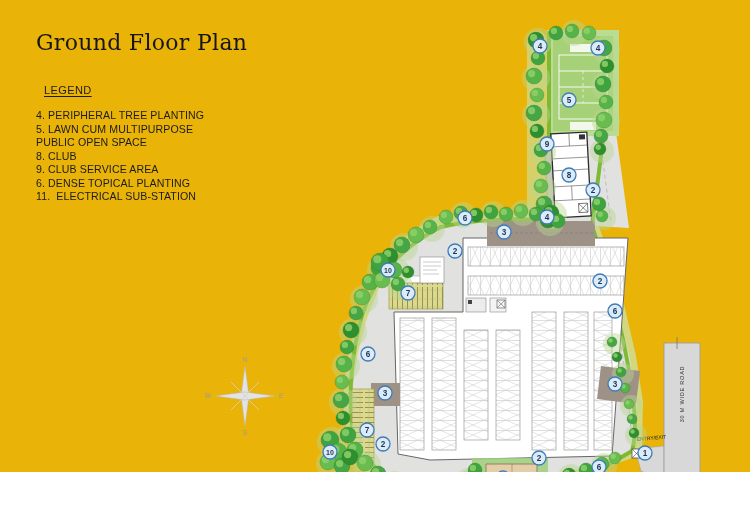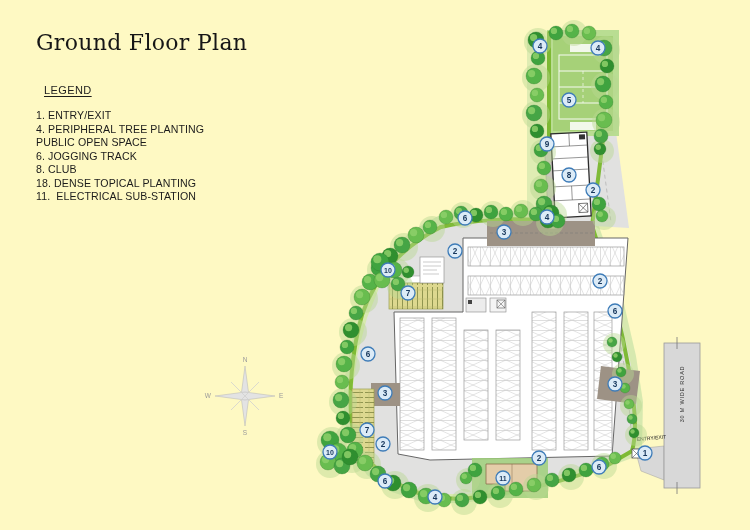--- a/index.html
+++ b/index.html
@@ -1,42 +1,42 @@
 <!DOCTYPE html>
 <html><head>
 <meta charset="utf-8">
 <style>
   html,body{margin:0;padding:0;background:#ffffff;}
-  .stage{position:relative;width:750px;height:530px;background:#fef9c3;overflow:hidden;
+  .stage{position:relative;width:750px;height:472px;background:#eab308;overflow:hidden;
          font-family:"Liberation Sans",sans-serif;}
   .panel{position:absolute;left:36px;top:30px;width:270px;}
   .page-title{margin:0;font-family:"DejaVu Serif",serif;font-weight:500;font-size:22px;
               letter-spacing:.3px;color:#161616;}
   .legend-heading{margin-top:29px;margin-bottom:13px;font-size:11px;letter-spacing:.4px;
                   color:#1c1c1c;text-decoration:underline;text-underline-offset:2px;padding-left:8px;}
   .legend-lines{font-size:10.6px;line-height:13.5px;color:#1b1b1b;letter-spacing:.1px;}
   .legend-line{white-space:pre;}
   svg.plan{position:absolute;left:0;top:0;}
   text{font-family:"Liberation Sans",sans-serif;}
 </style>
 </head>
 <body>
 
 <div class="stage">
 
   <div class="panel">
     <h1 class="page-title">Ground Floor Plan</h1>
     <div class="legend-heading">LEGEND</div>
     <div class="legend-lines" id="legend-lines">
-        <div class="legend-line">1. ENTRY/EXIT</div>
         <div class="legend-line">4. PERIPHERAL TREE PLANTING</div>
+        <div class="legend-line">5. LAWN CUM MULTIPURPOSE</div>
         <div class="legend-line">PUBLIC OPEN SPACE</div>
-        <div class="legend-line">6. JOGGING TRACK</div>
         <div class="legend-line">8. CLUB</div>
-        <div class="legend-line">18. DENSE TOPICAL PLANTING</div>
+        <div class="legend-line">9. CLUB SERVICE AREA</div>
+        <div class="legend-line">6. DENSE TOPICAL PLANTING</div>
         <div class="legend-line">11.  ELECTRICAL SUB-STATION</div>
       </div>
   </div>
 
   <svg id="plan-svg" class="plan" width="750" height="530" viewBox="0 0 750 530">
     <defs>
       <pattern id="pv" width="10" height="22" patternUnits="userSpaceOnUse">
         <path d="M0 0 V22" stroke="#a0a0a0" stroke-width="0.7"></path>
         <path d="M0 0 L10 22 M10 0 L0 22" stroke="#c8c8c8" stroke-width="0.5"></path>
       </pattern>

